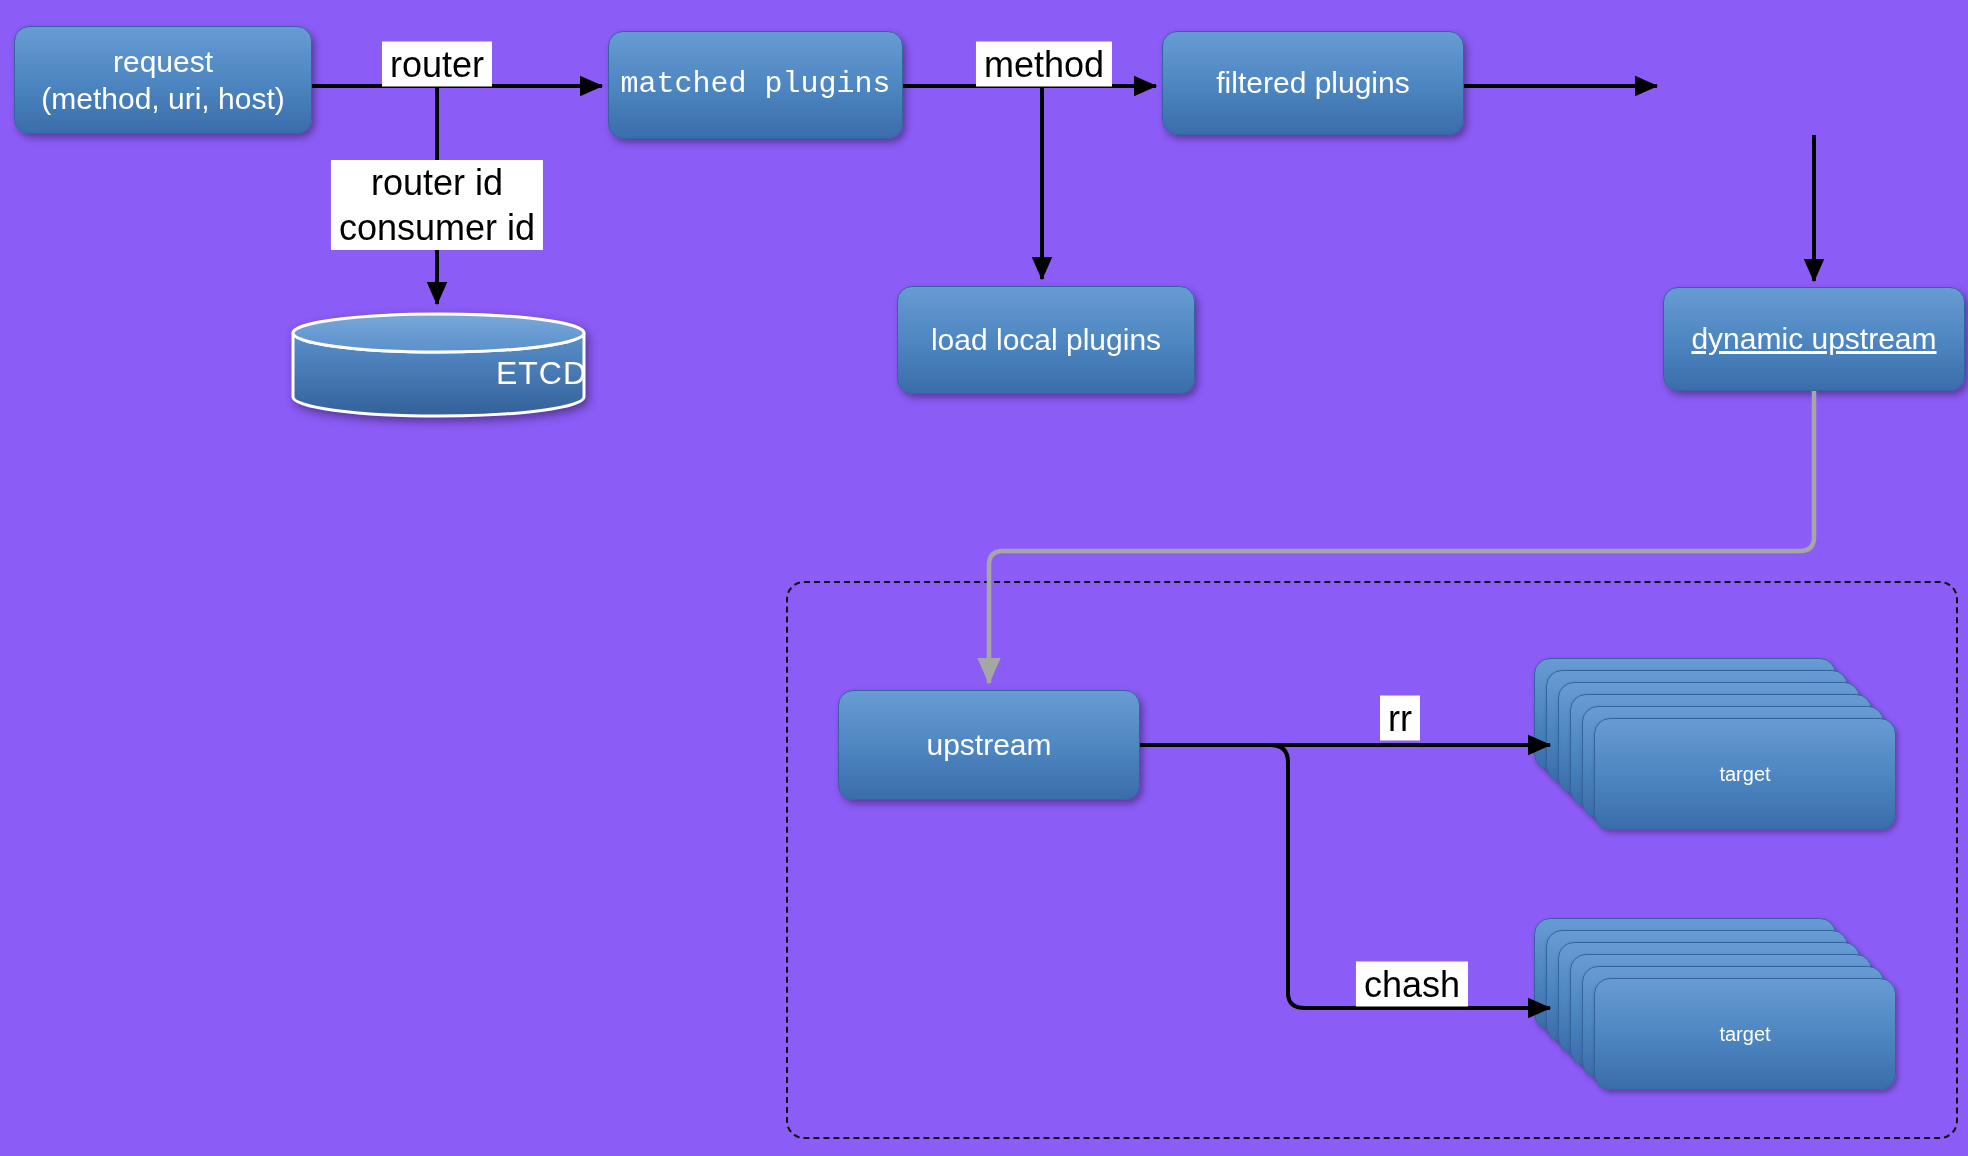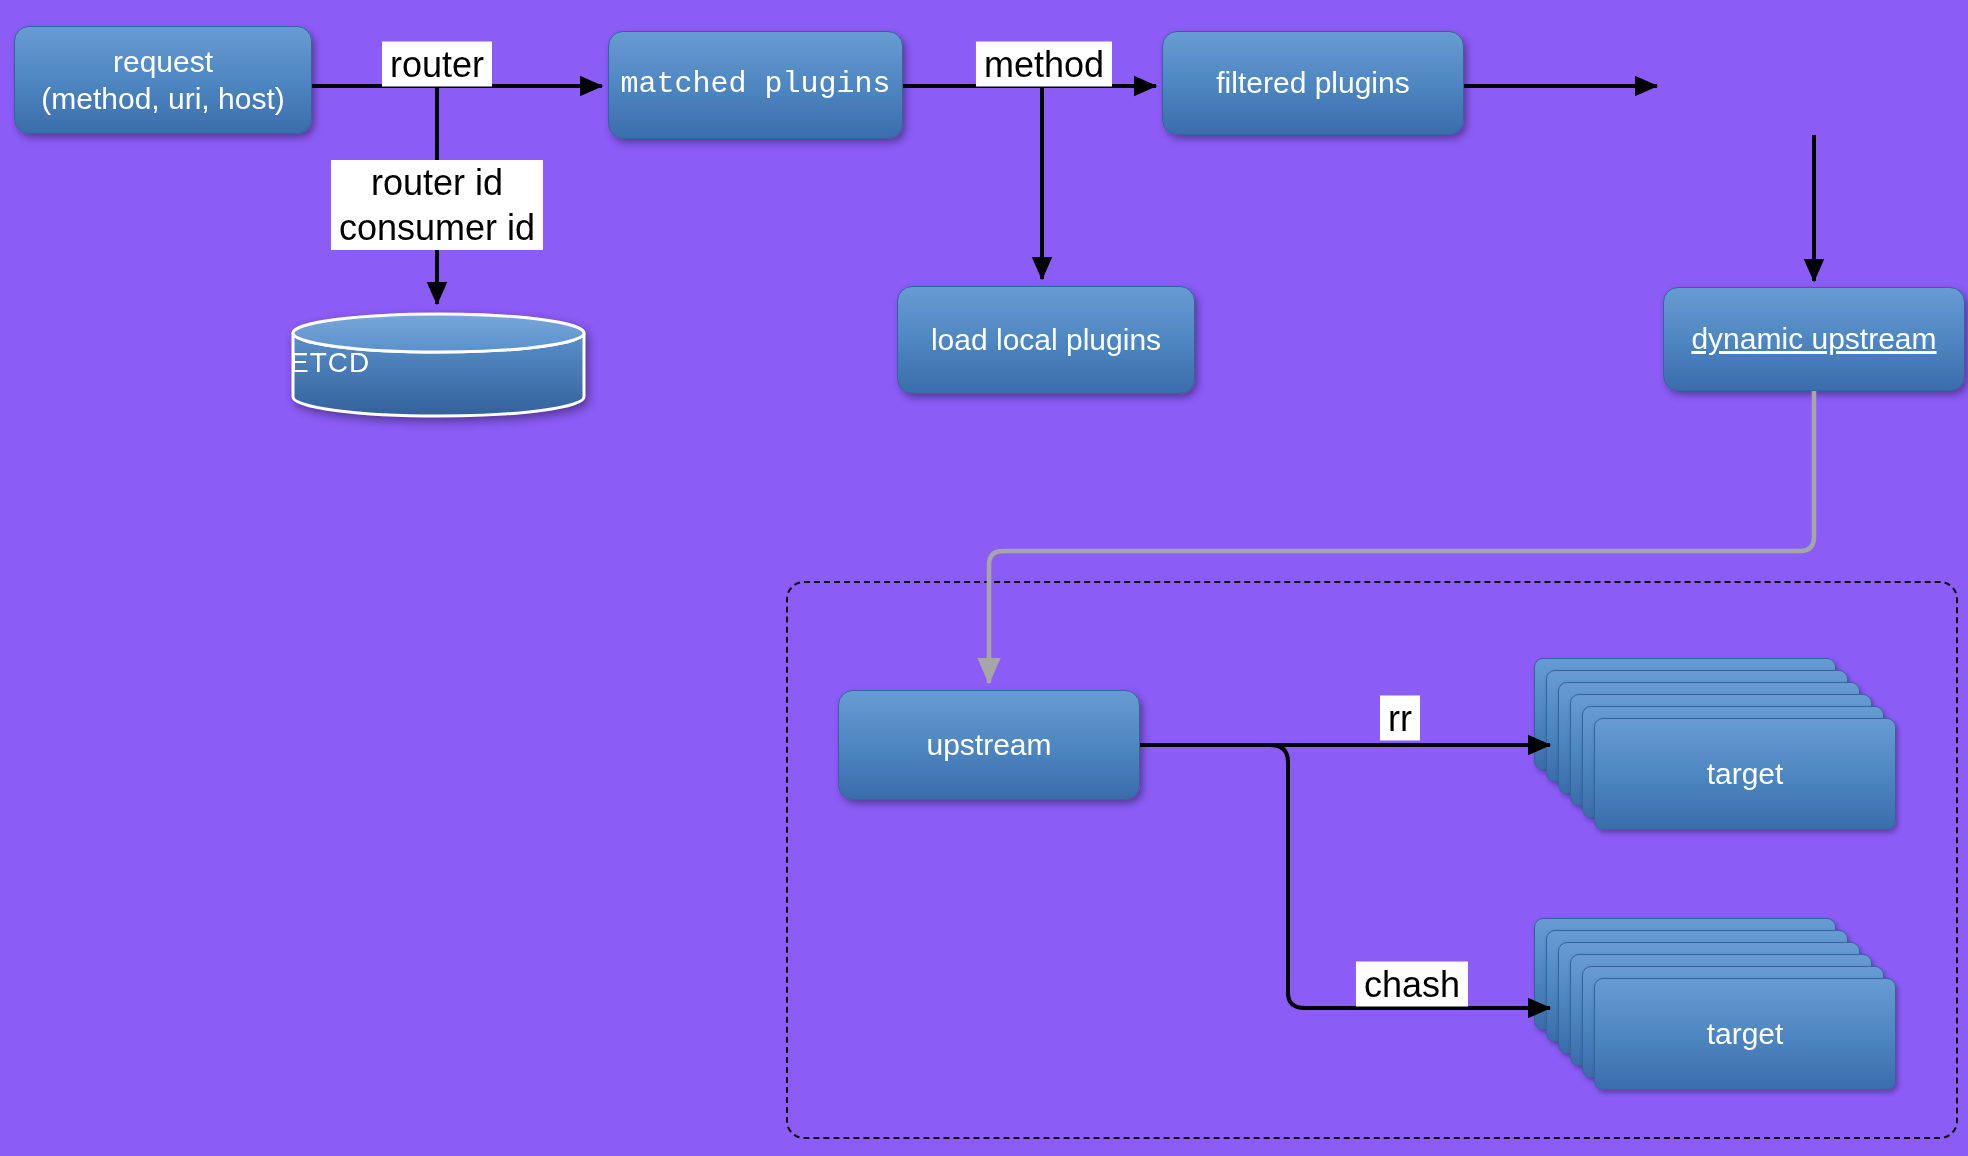--- a/index.html
+++ b/index.html
@@ -28,33 +28,33 @@
     white-space:nowrap;
   }
 
   .group-box {
     position:absolute; border:2.5px dashed #111111; border-radius:18px;
     background:transparent;
   }
 
   .stack { position:absolute; }
   .stack .card {
-    position:absolute; width:302px; height:112px; border-radius:9px;
+    position:absolute; width:302px; height:112px; border-radius:16px;
     background:linear-gradient(180deg,#689bd3 0%, #4d86c1 52%, #3a6dab 100%);
     border:1px solid #33649e;
     box-shadow:2px 3px 5px rgba(0,0,0,0.30);
     display:flex; align-items:center; justify-content:center;
-    color:#ffffff; font-size:30px;
+    color:#ffffff; font-size:20px;
   }
 
   .cyl { position:absolute; filter:drop-shadow(3px 4px 5px rgba(0,0,0,0.40)); }
   .cyl svg { display:block; }
   .cyl-label {
-    position:absolute; left:0; right:0; top:36px; text-align:left;
-    color:#ffffff; font-size:28px; letter-spacing:1px;
+    position:absolute; left:0; right:0; top:44px; text-align:right;
+    color:#ffffff; font-size:32px; letter-spacing:1px;
   }
 </style>
 </head>
 <body>
 
 <div class="canvas">
 
   <div class="group-box" style="left:786px; top:581px; width:1172px; height:558px;"></div>
 
   <div class="node" style="left:14px; top:26px; width:298px; height:108px;">

